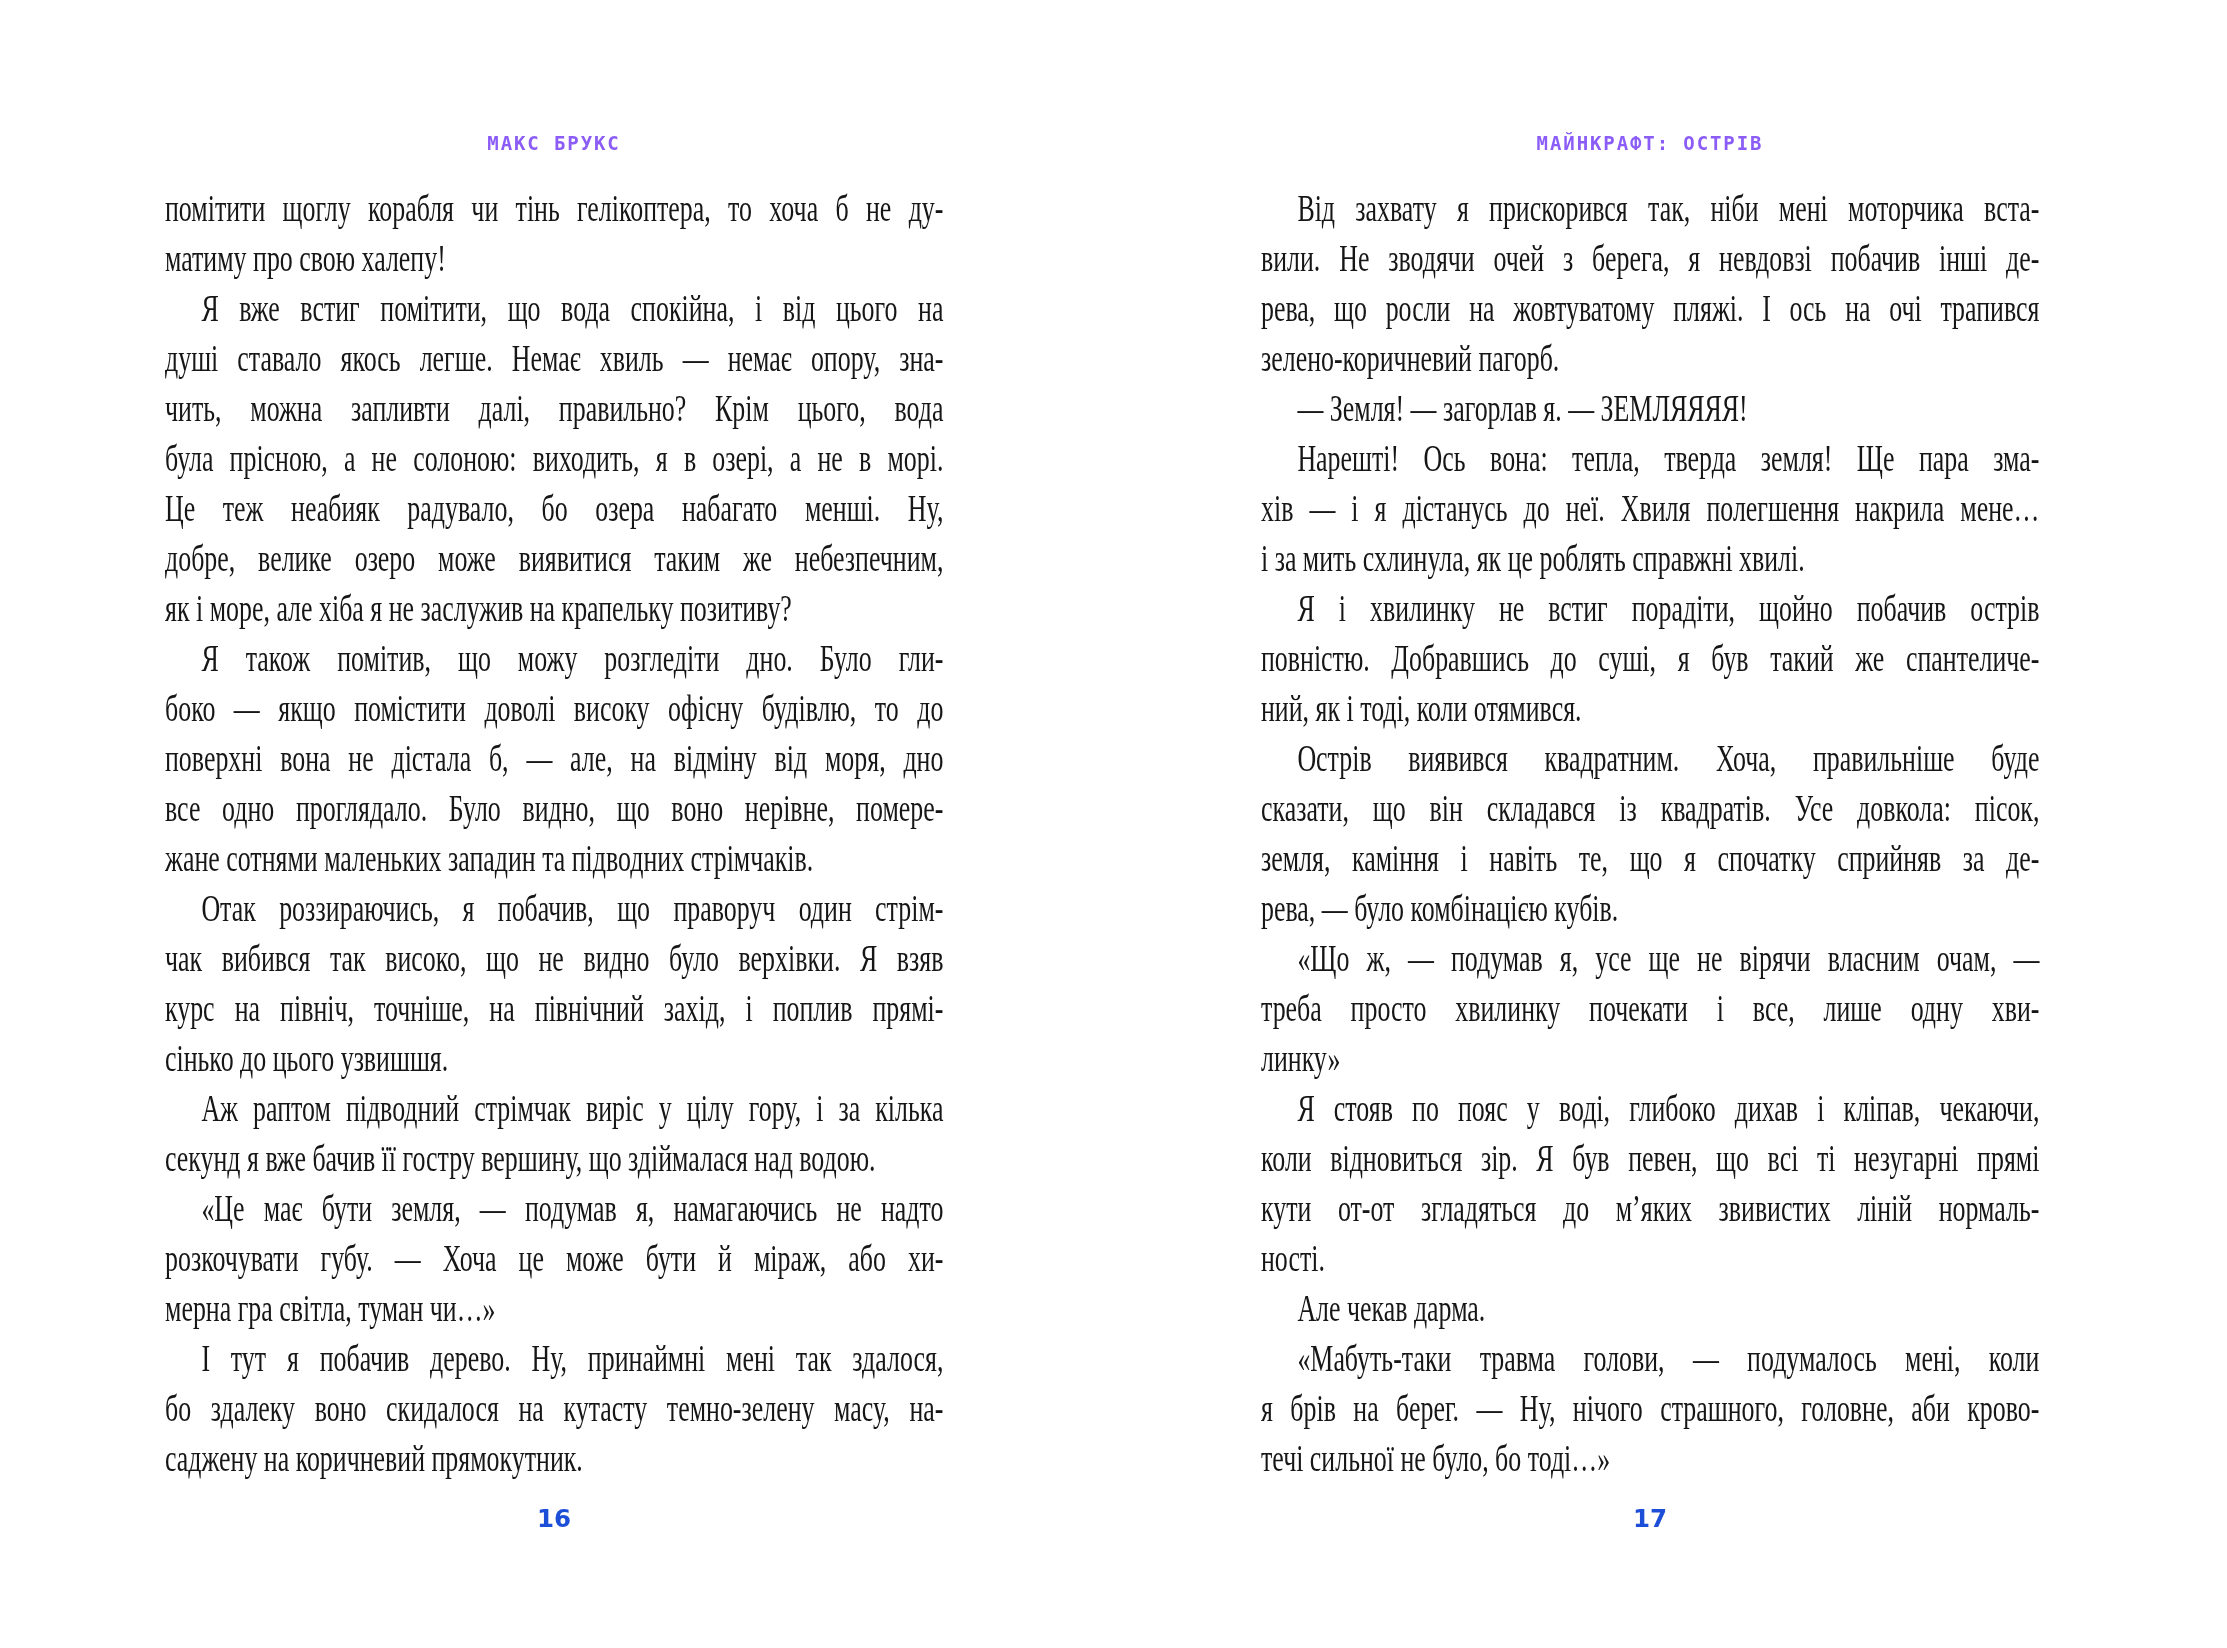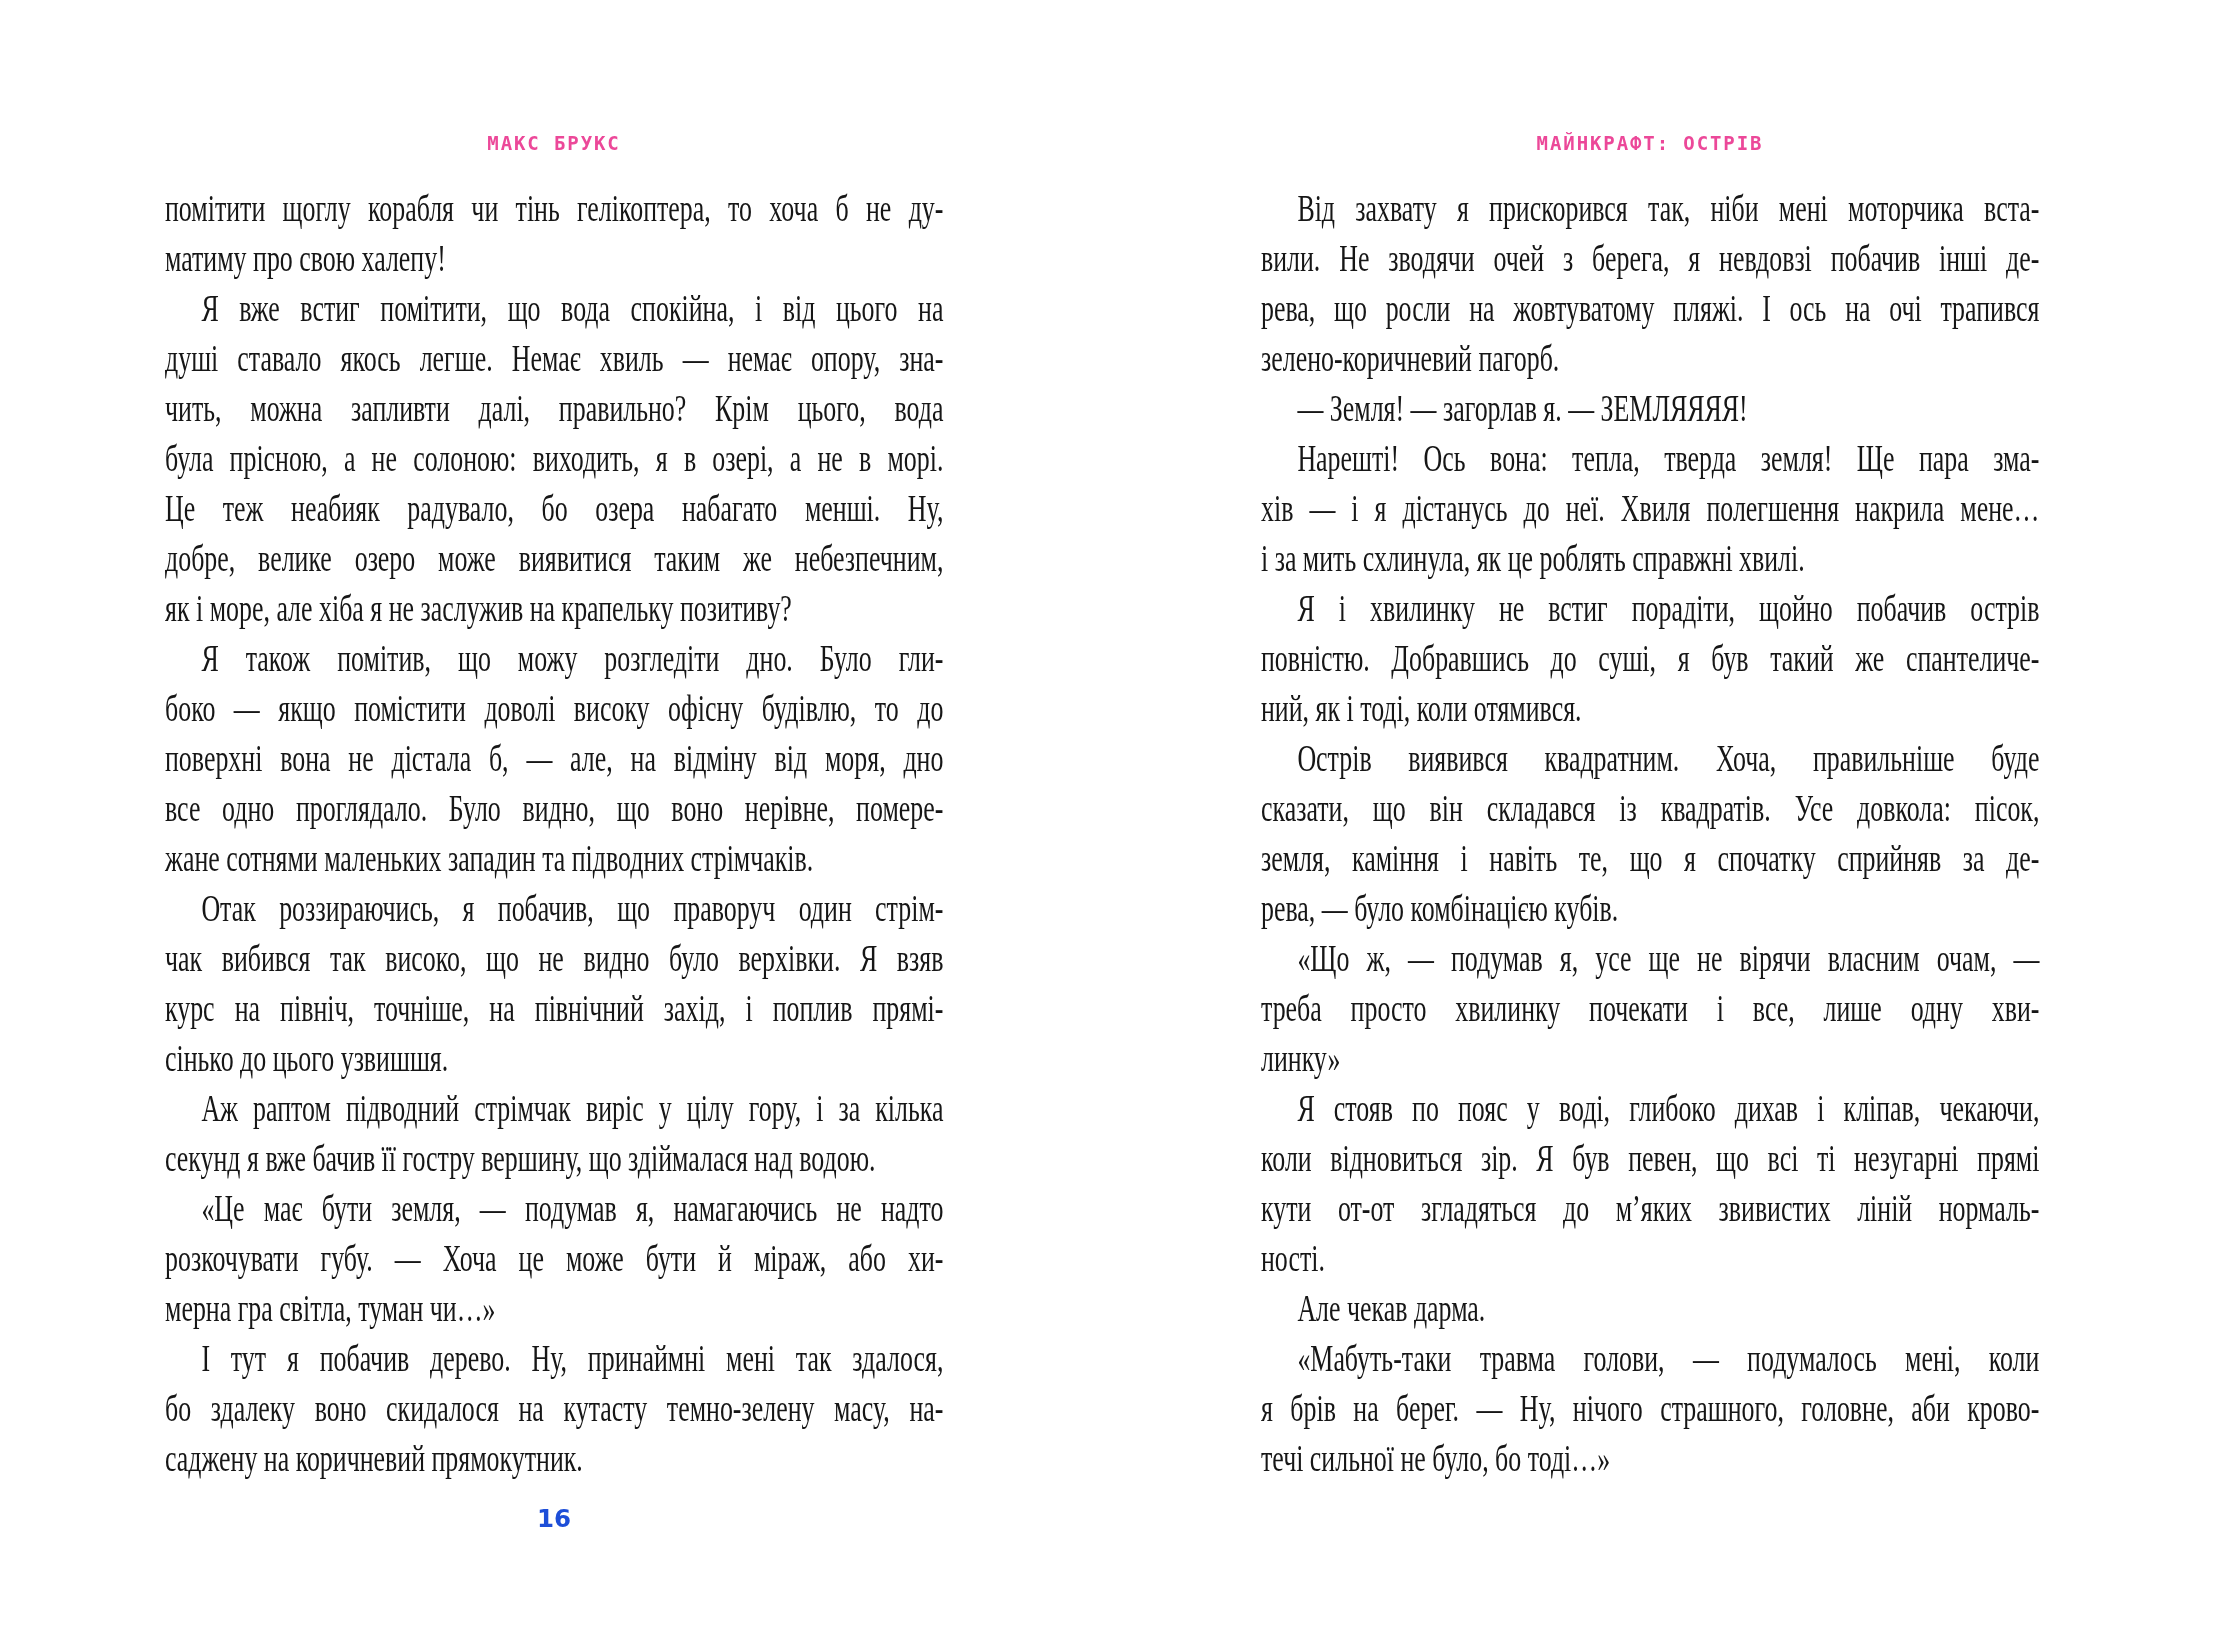--- a/index.html
+++ b/index.html
@@ -32,21 +32,21 @@
   .running-head {
     position: absolute;
     top: 132px;
     left: 0;
     width: 100%;
     text-align: center;
     font-family: "DejaVu Sans Mono", monospace;
     font-weight: bold;
     font-size: 19px;
     letter-spacing: 1.9px;
-    color: #ec4899;
+    color: #8b5cf6;
     white-space: nowrap;
   }
 
   
   .text-block {
     position: absolute;
     top: 184px;
     left: 0;
     width: 1112px;              
     transform: scaleX(0.7);
@@ -137,16 +137,17 @@
         <div class="line last">линку»</div>
         <div class="line indent">Я стояв по пояс у воді, глибоко дихав і кліпав, чекаючи,</div>
         <div class="line">коли відновиться зір. Я був певен, що всі ті незугарні прямі</div>
         <div class="line">кути от-от згладяться до м’яких звивистих ліній нормаль-</div>
         <div class="line last">ності.</div>
         <div class="line indent last">Але чекав дарма.</div>
         <div class="line indent">«Мабуть-таки травма голови, — подумалось мені, коли</div>
         <div class="line">я брів на берег. — Ну, нічого страшного, головне, аби крово-</div>
         <div class="line last">течі сильної не було, бо тоді…»</div>
       </div>
+    <div class="page-number">17</div>
   </section>
 
 </div>
 
 
 </body></html>

